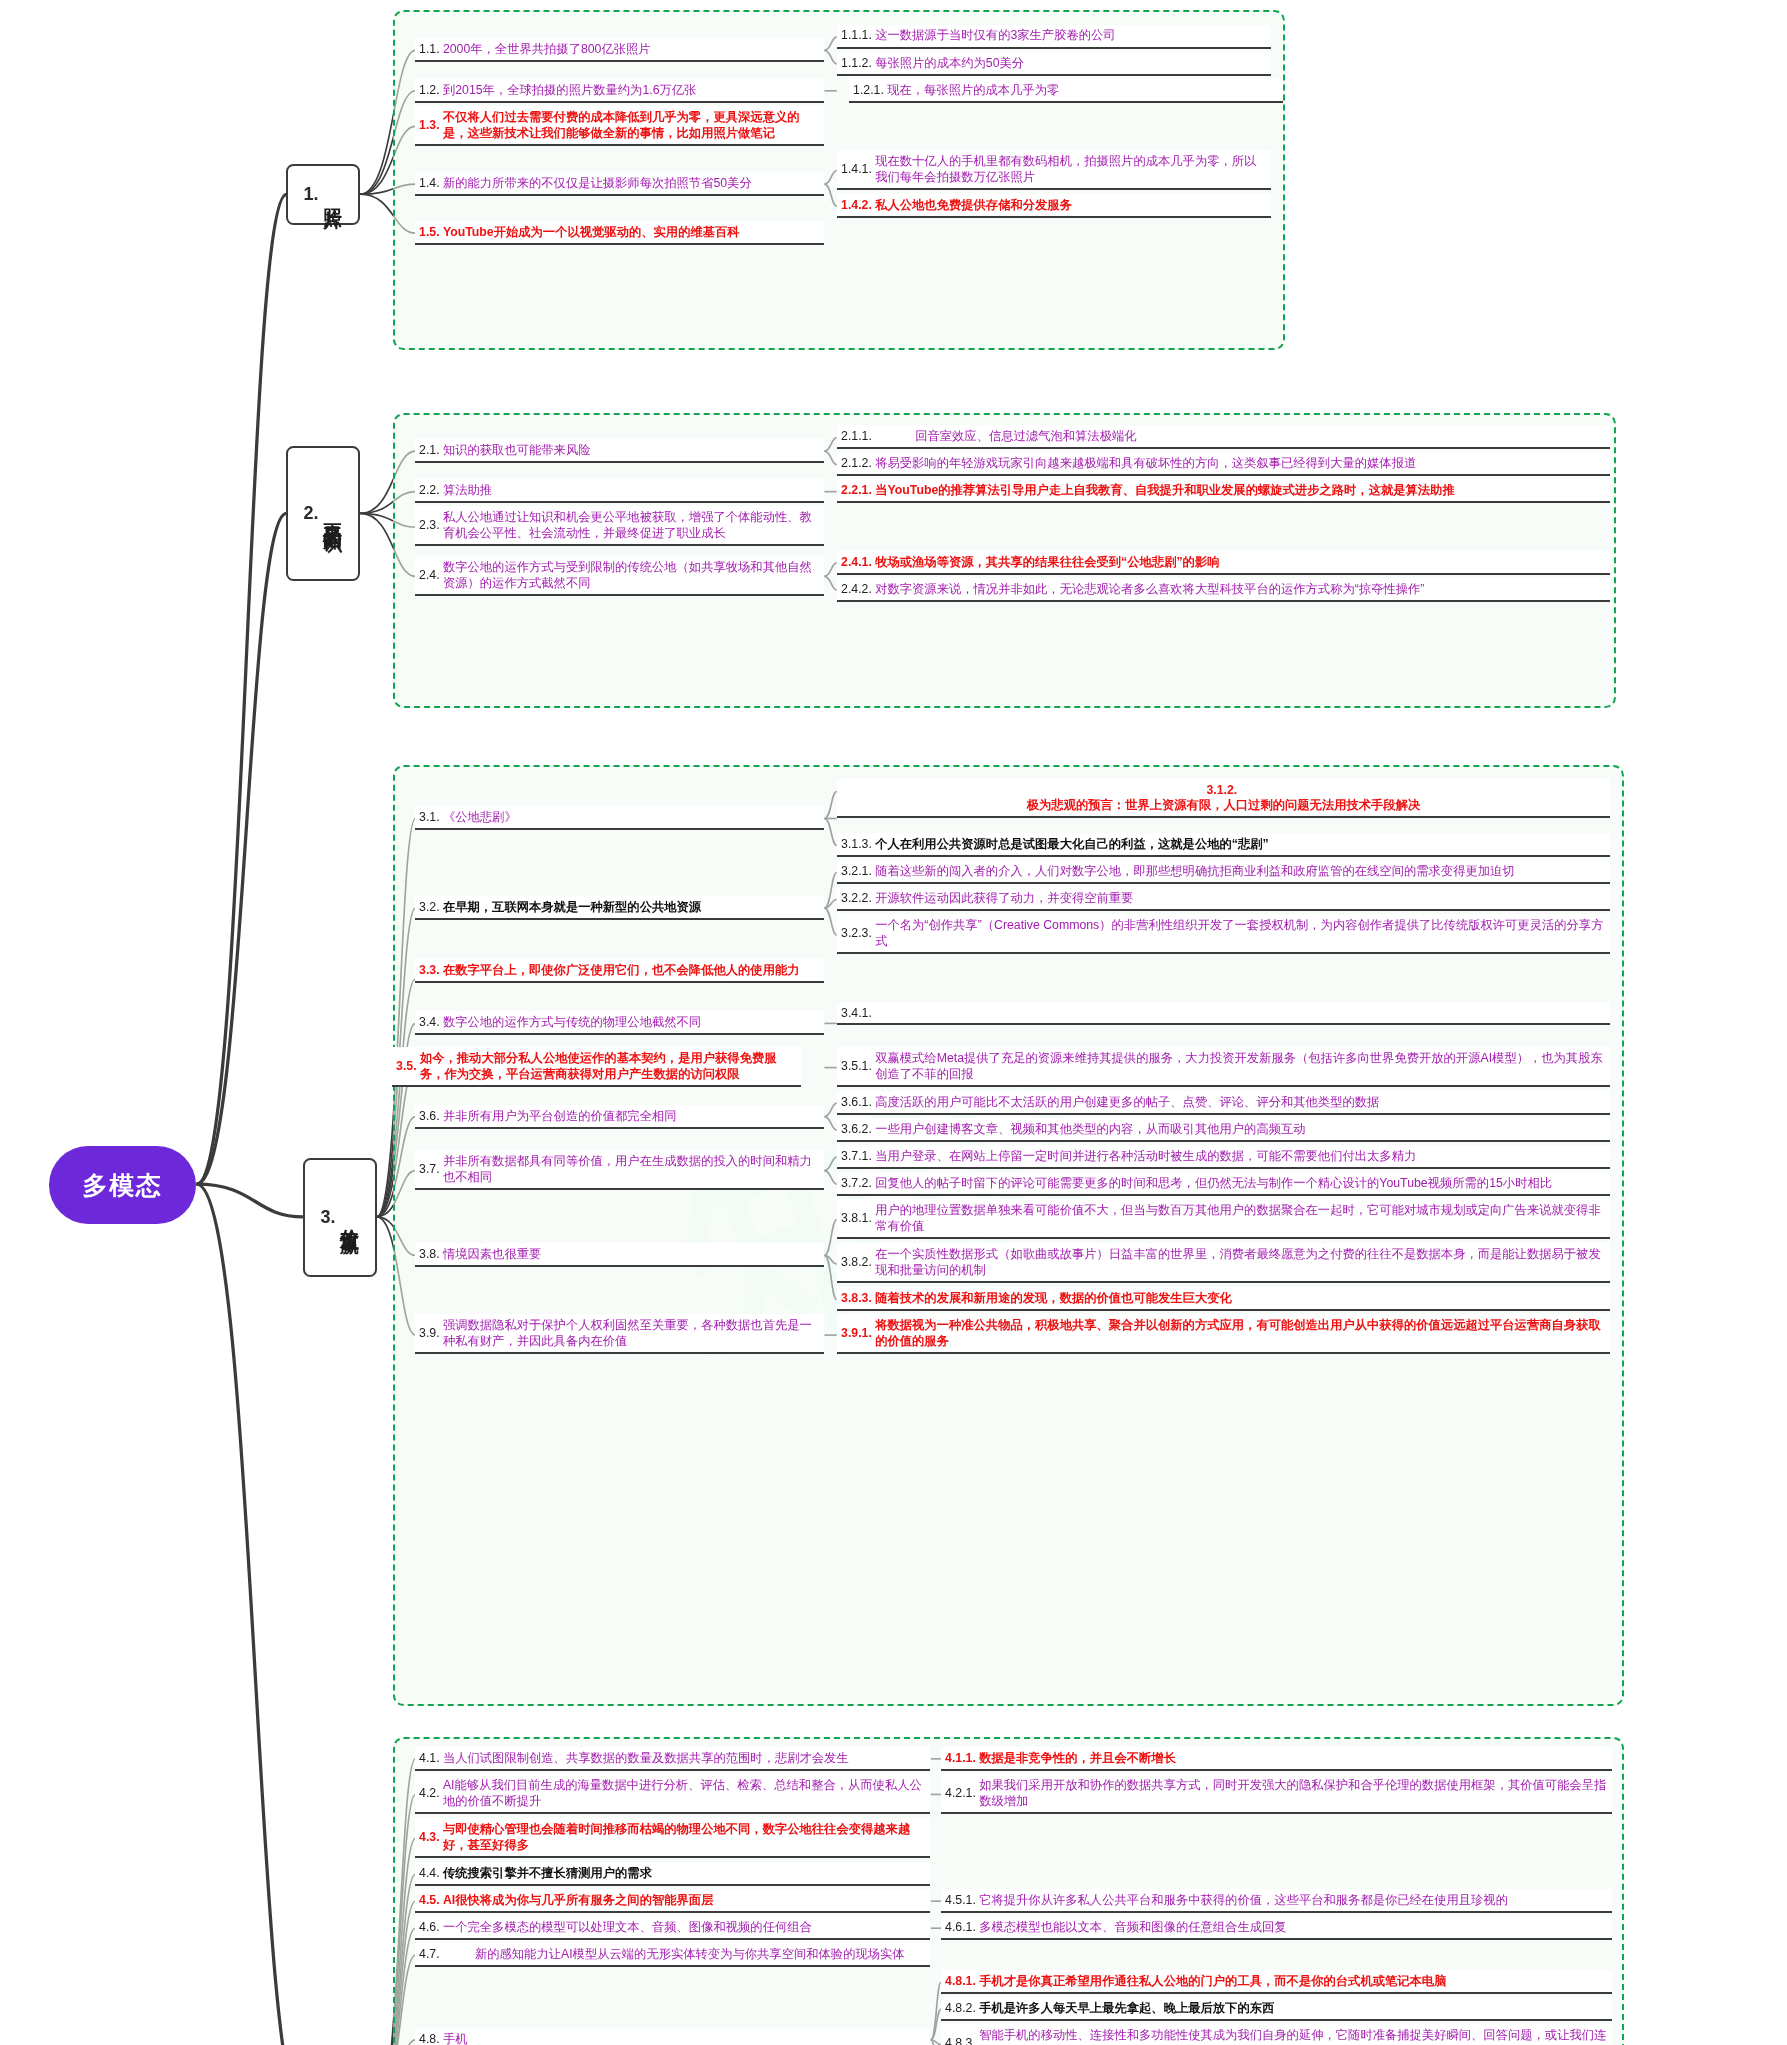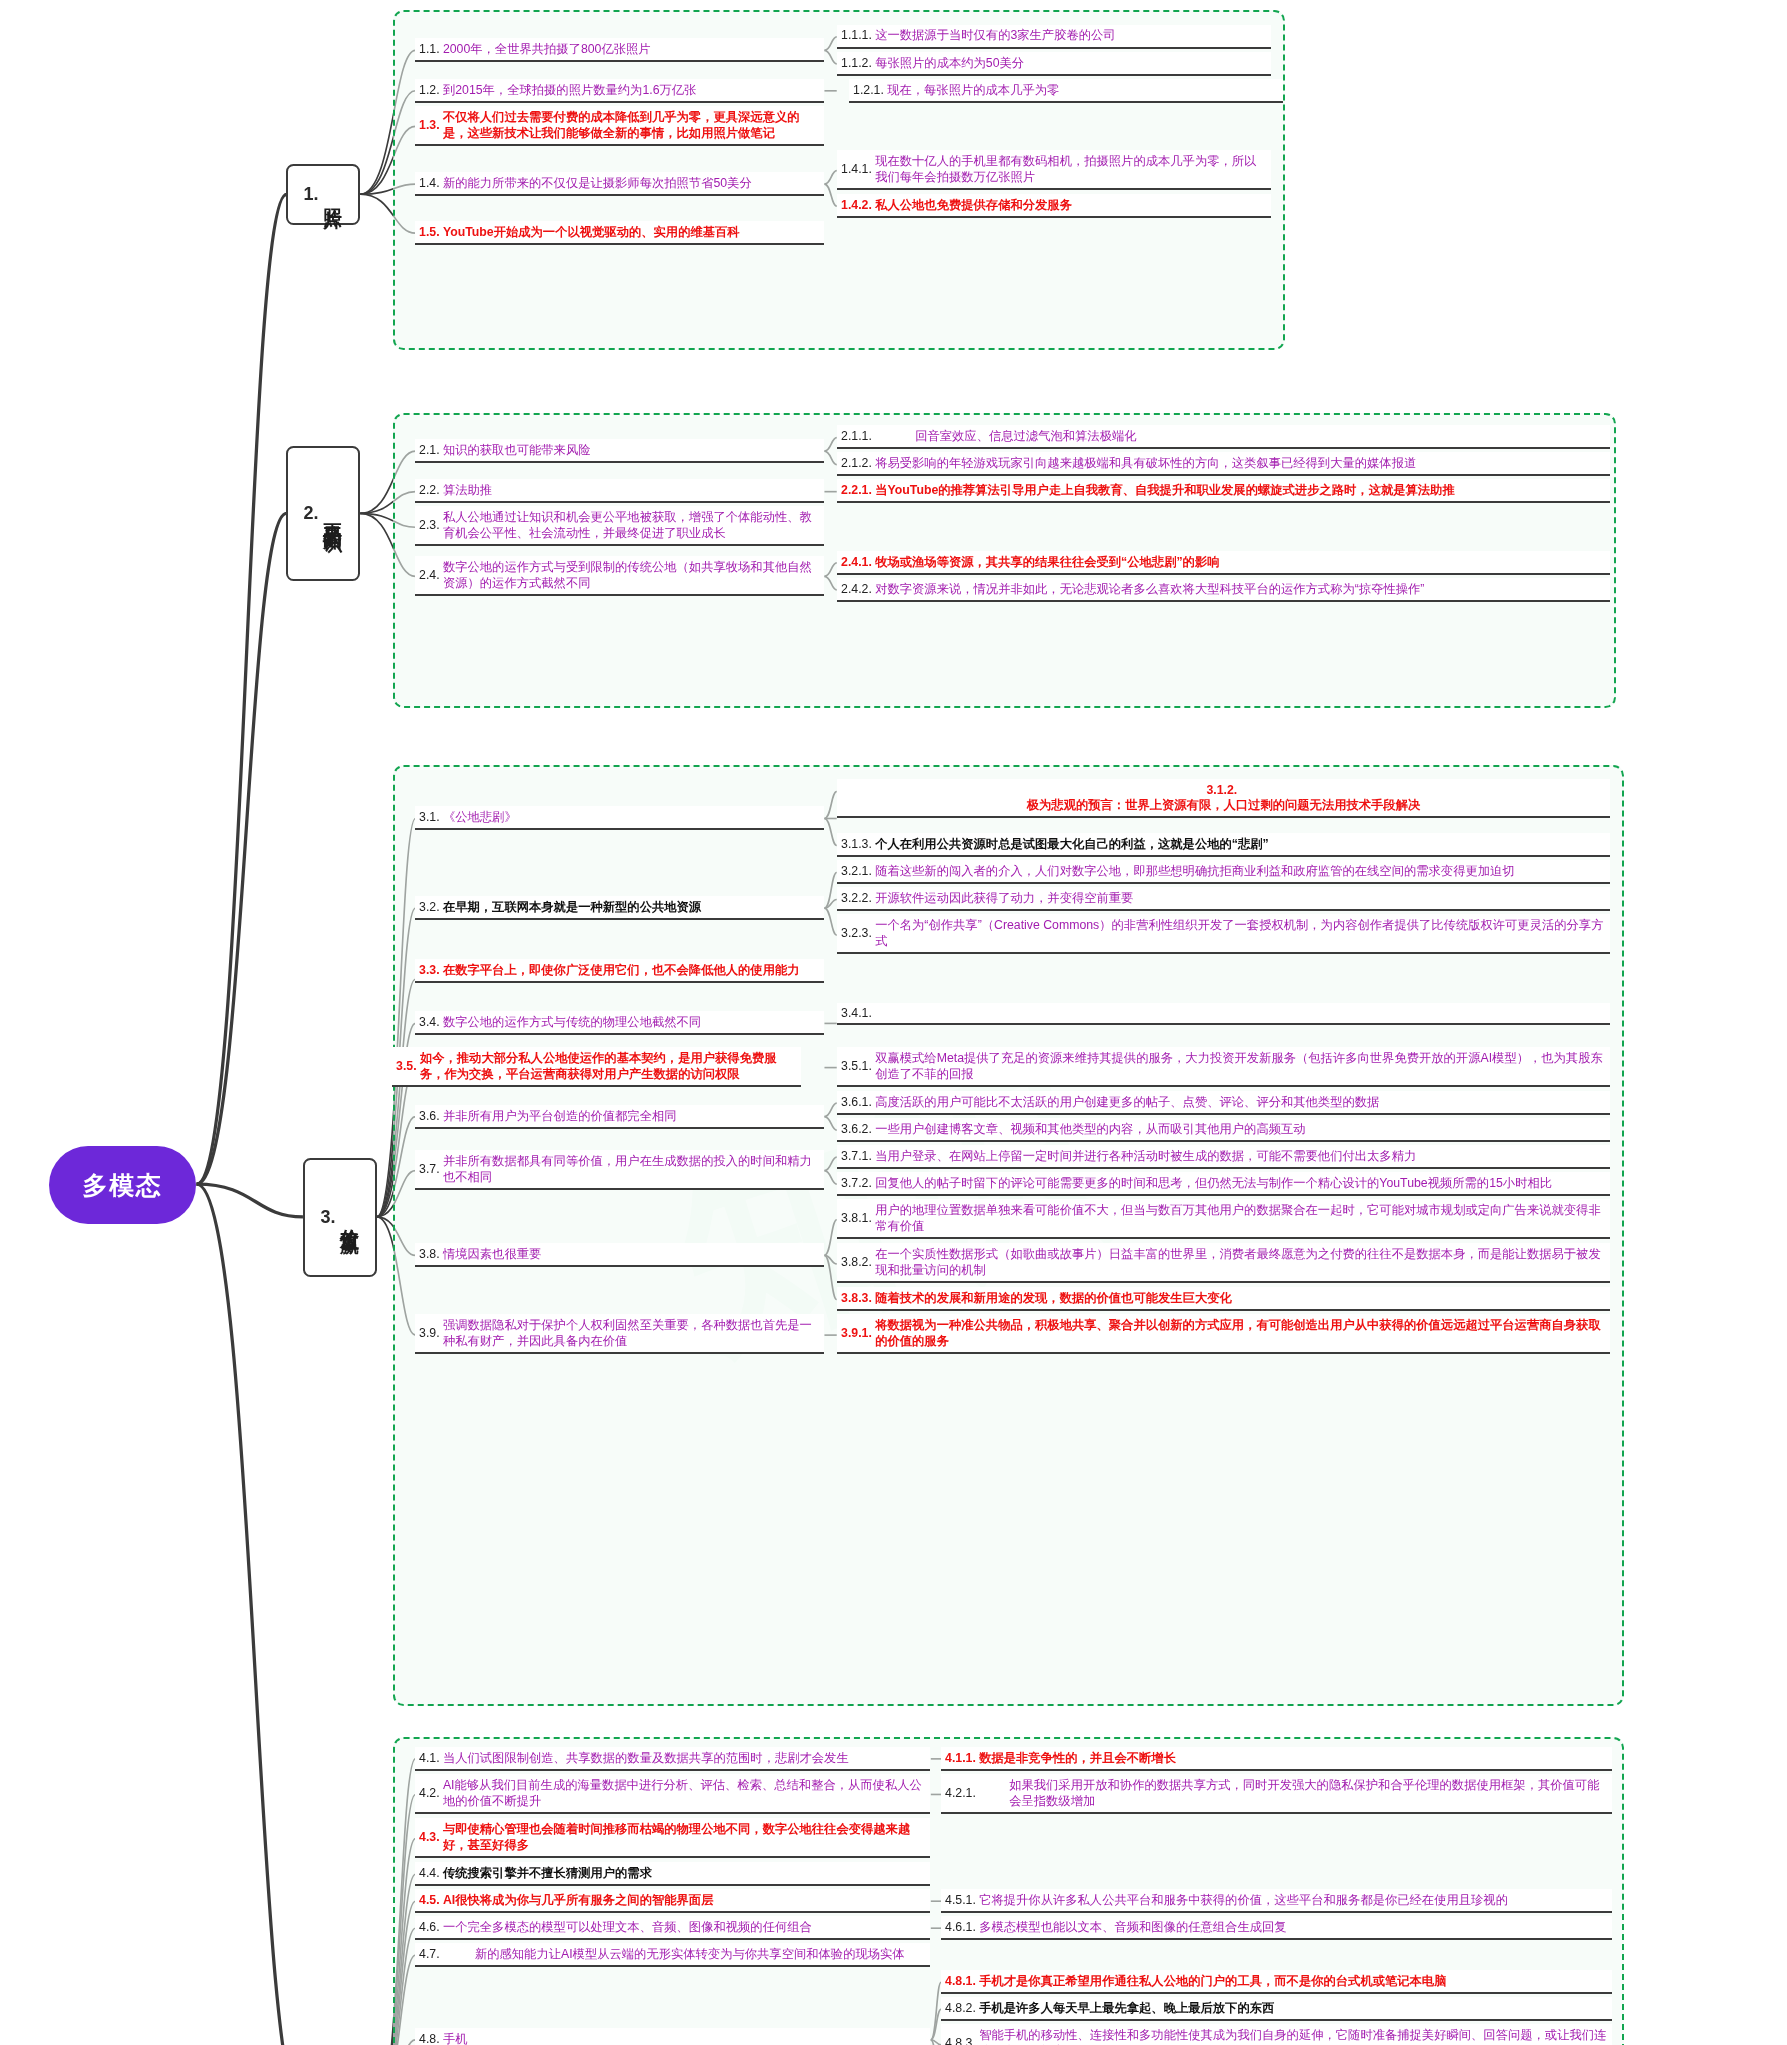--- a/index.html
+++ b/index.html
@@ -359,21 +359,21 @@
       </div>
       <div class="group-box" style="left: 393px; top: 1737px; width: 1231px; height: 753px;"></div>
       <div class="topic red " style="left: 941px; top: 1747px; width: 671px;">
         <span class="num">4.1.1.</span>
         <span class="txt">数据是非竞争性的，并且会不断增长</span>
       </div>
       <div class="topic " style="left: 415px; top: 1747px; width: 515px;">
         <span class="num">4.1.</span>
         <span class="txt">当人们试图限制创造、共享数据的数量及数据共享的范围时，悲剧才会发生</span>
       </div>
-      <div class="topic " style="left: 941px; top: 1774px; width: 671px; gap: 30px;">
+      <div class="topic " style="left: 941px; top: 1774px; width: 671px;">
         <span class="num">4.2.1.</span>
         <span class="txt">如果我们采用开放和协作的数据共享方式，同时开发强大的隐私保护和合乎伦理的数据使用框架，其价值可能会呈指数级增加</span>
       </div>
       <div class="topic " style="left: 415px; top: 1774px; width: 515px;">
         <span class="num">4.2.</span>
         <span class="txt">AI能够从我们目前生成的海量数据中进行分析、评估、检索、总结和整合，从而使私人公地的价值不断提升</span>
       </div>
       <div class="topic red " style="left: 415px; top: 1818px; width: 515px;">
         <span class="num">4.3.</span>
         <span class="txt">与即使精心管理也会随着时间推移而枯竭的物理公地不同，数字公地往往会变得越来越好，甚至好得多</span>

